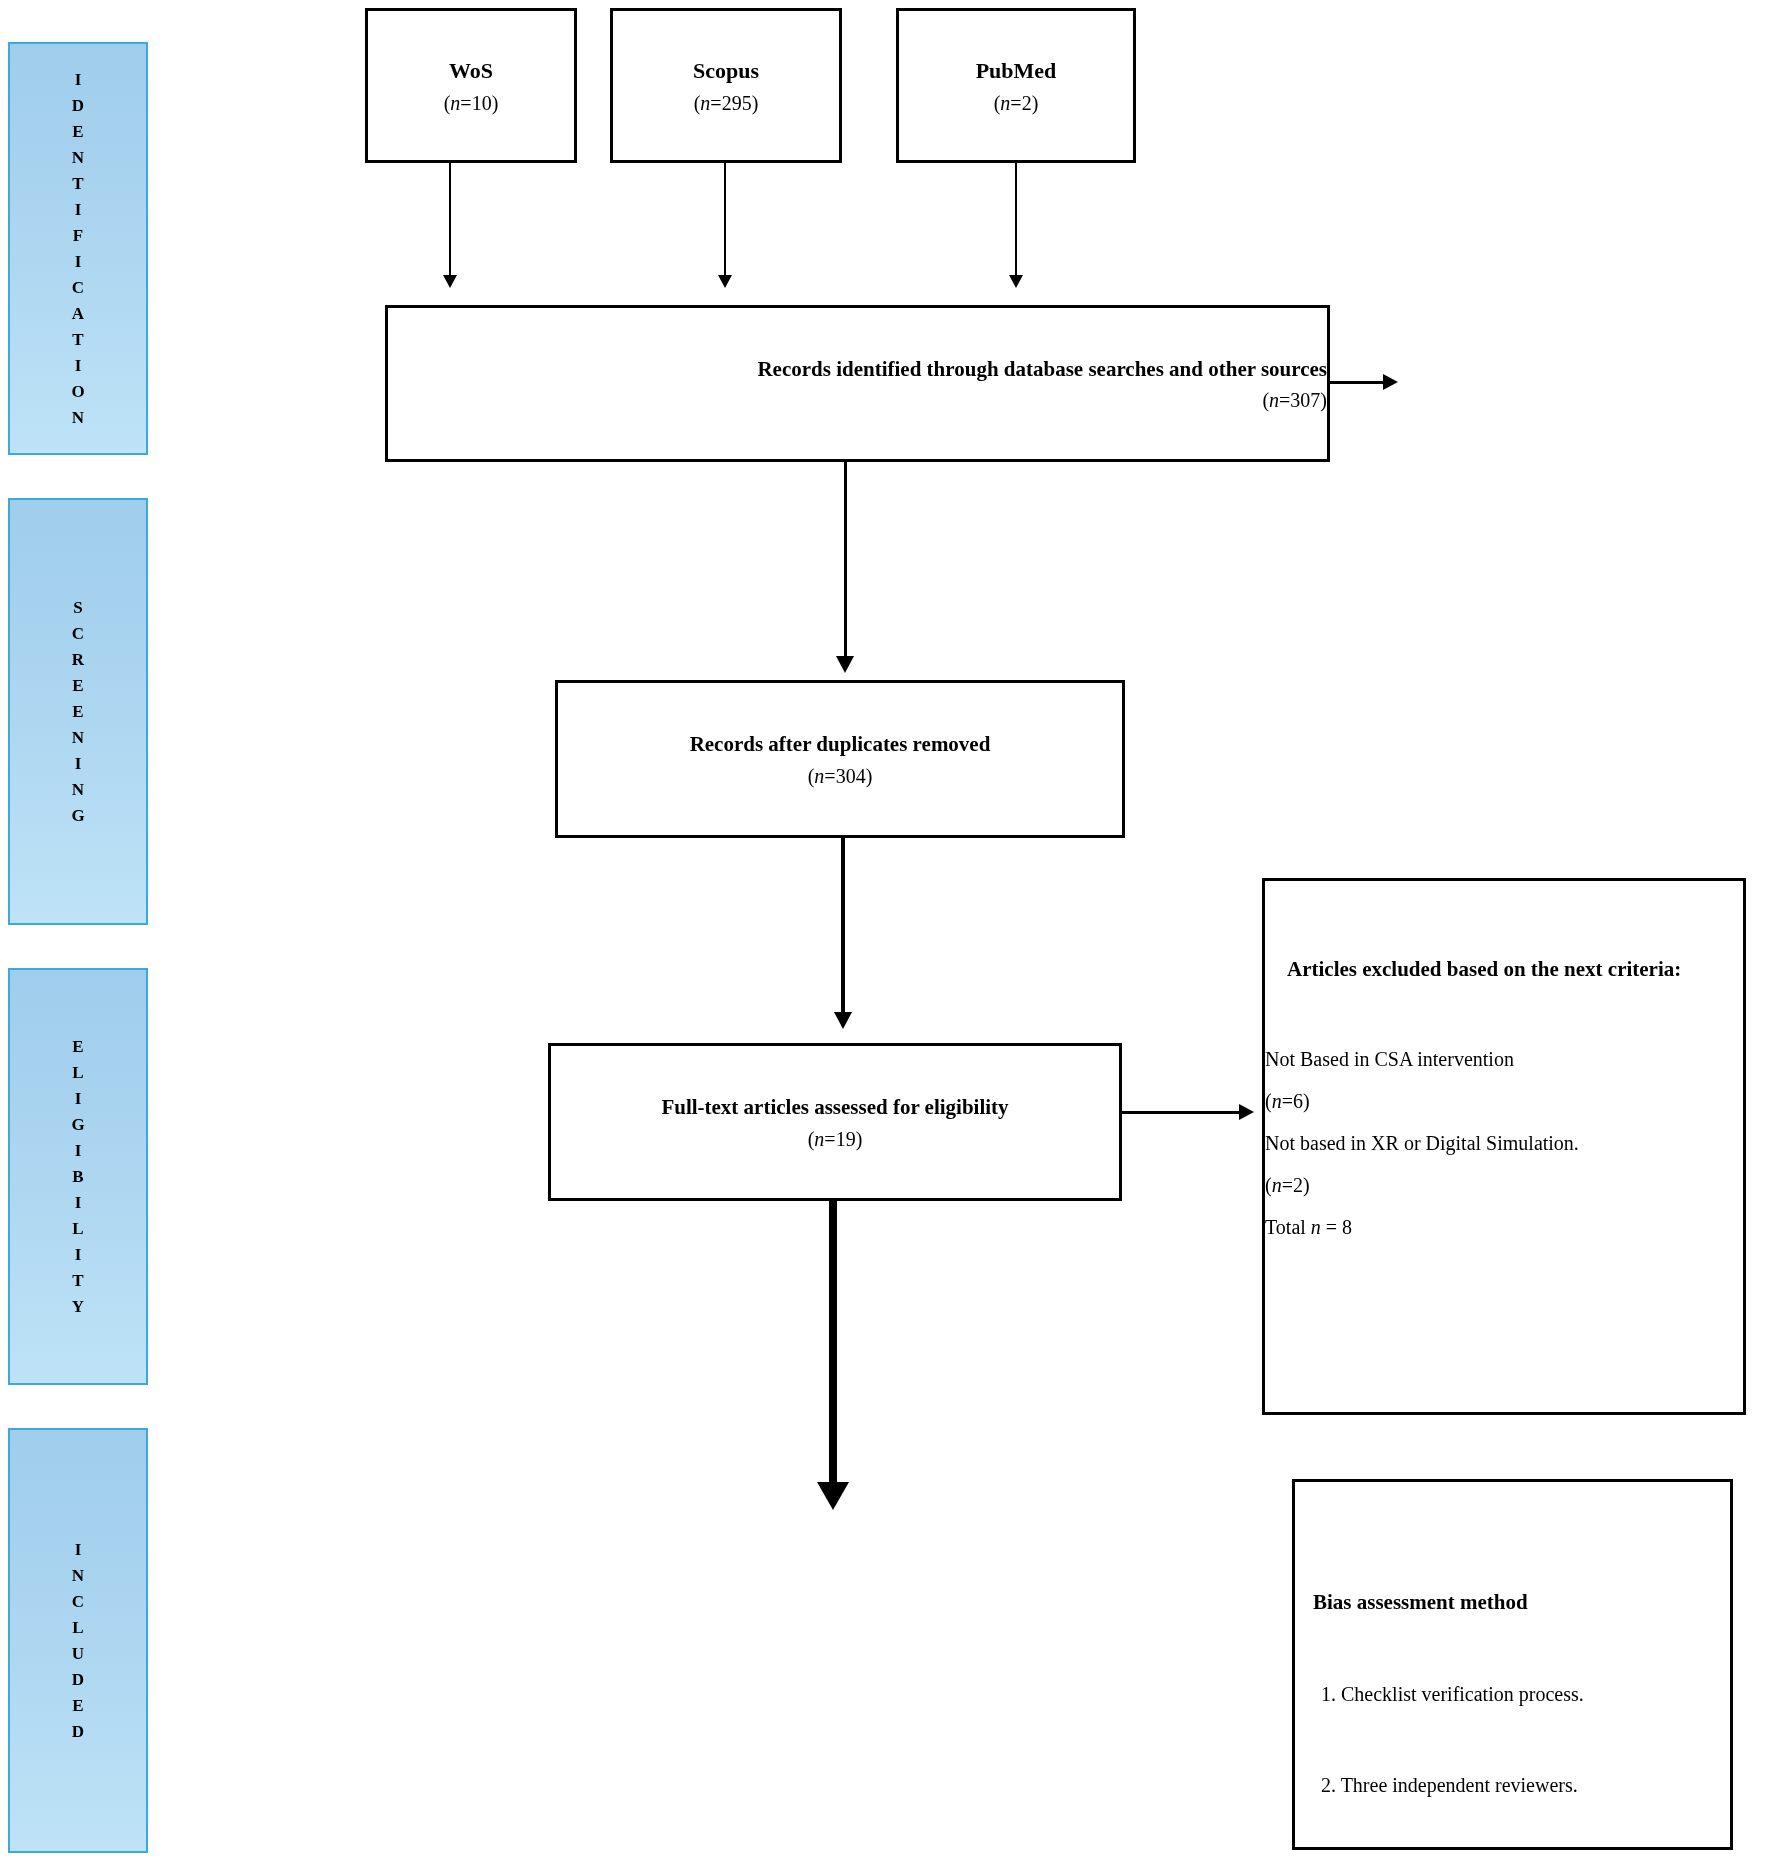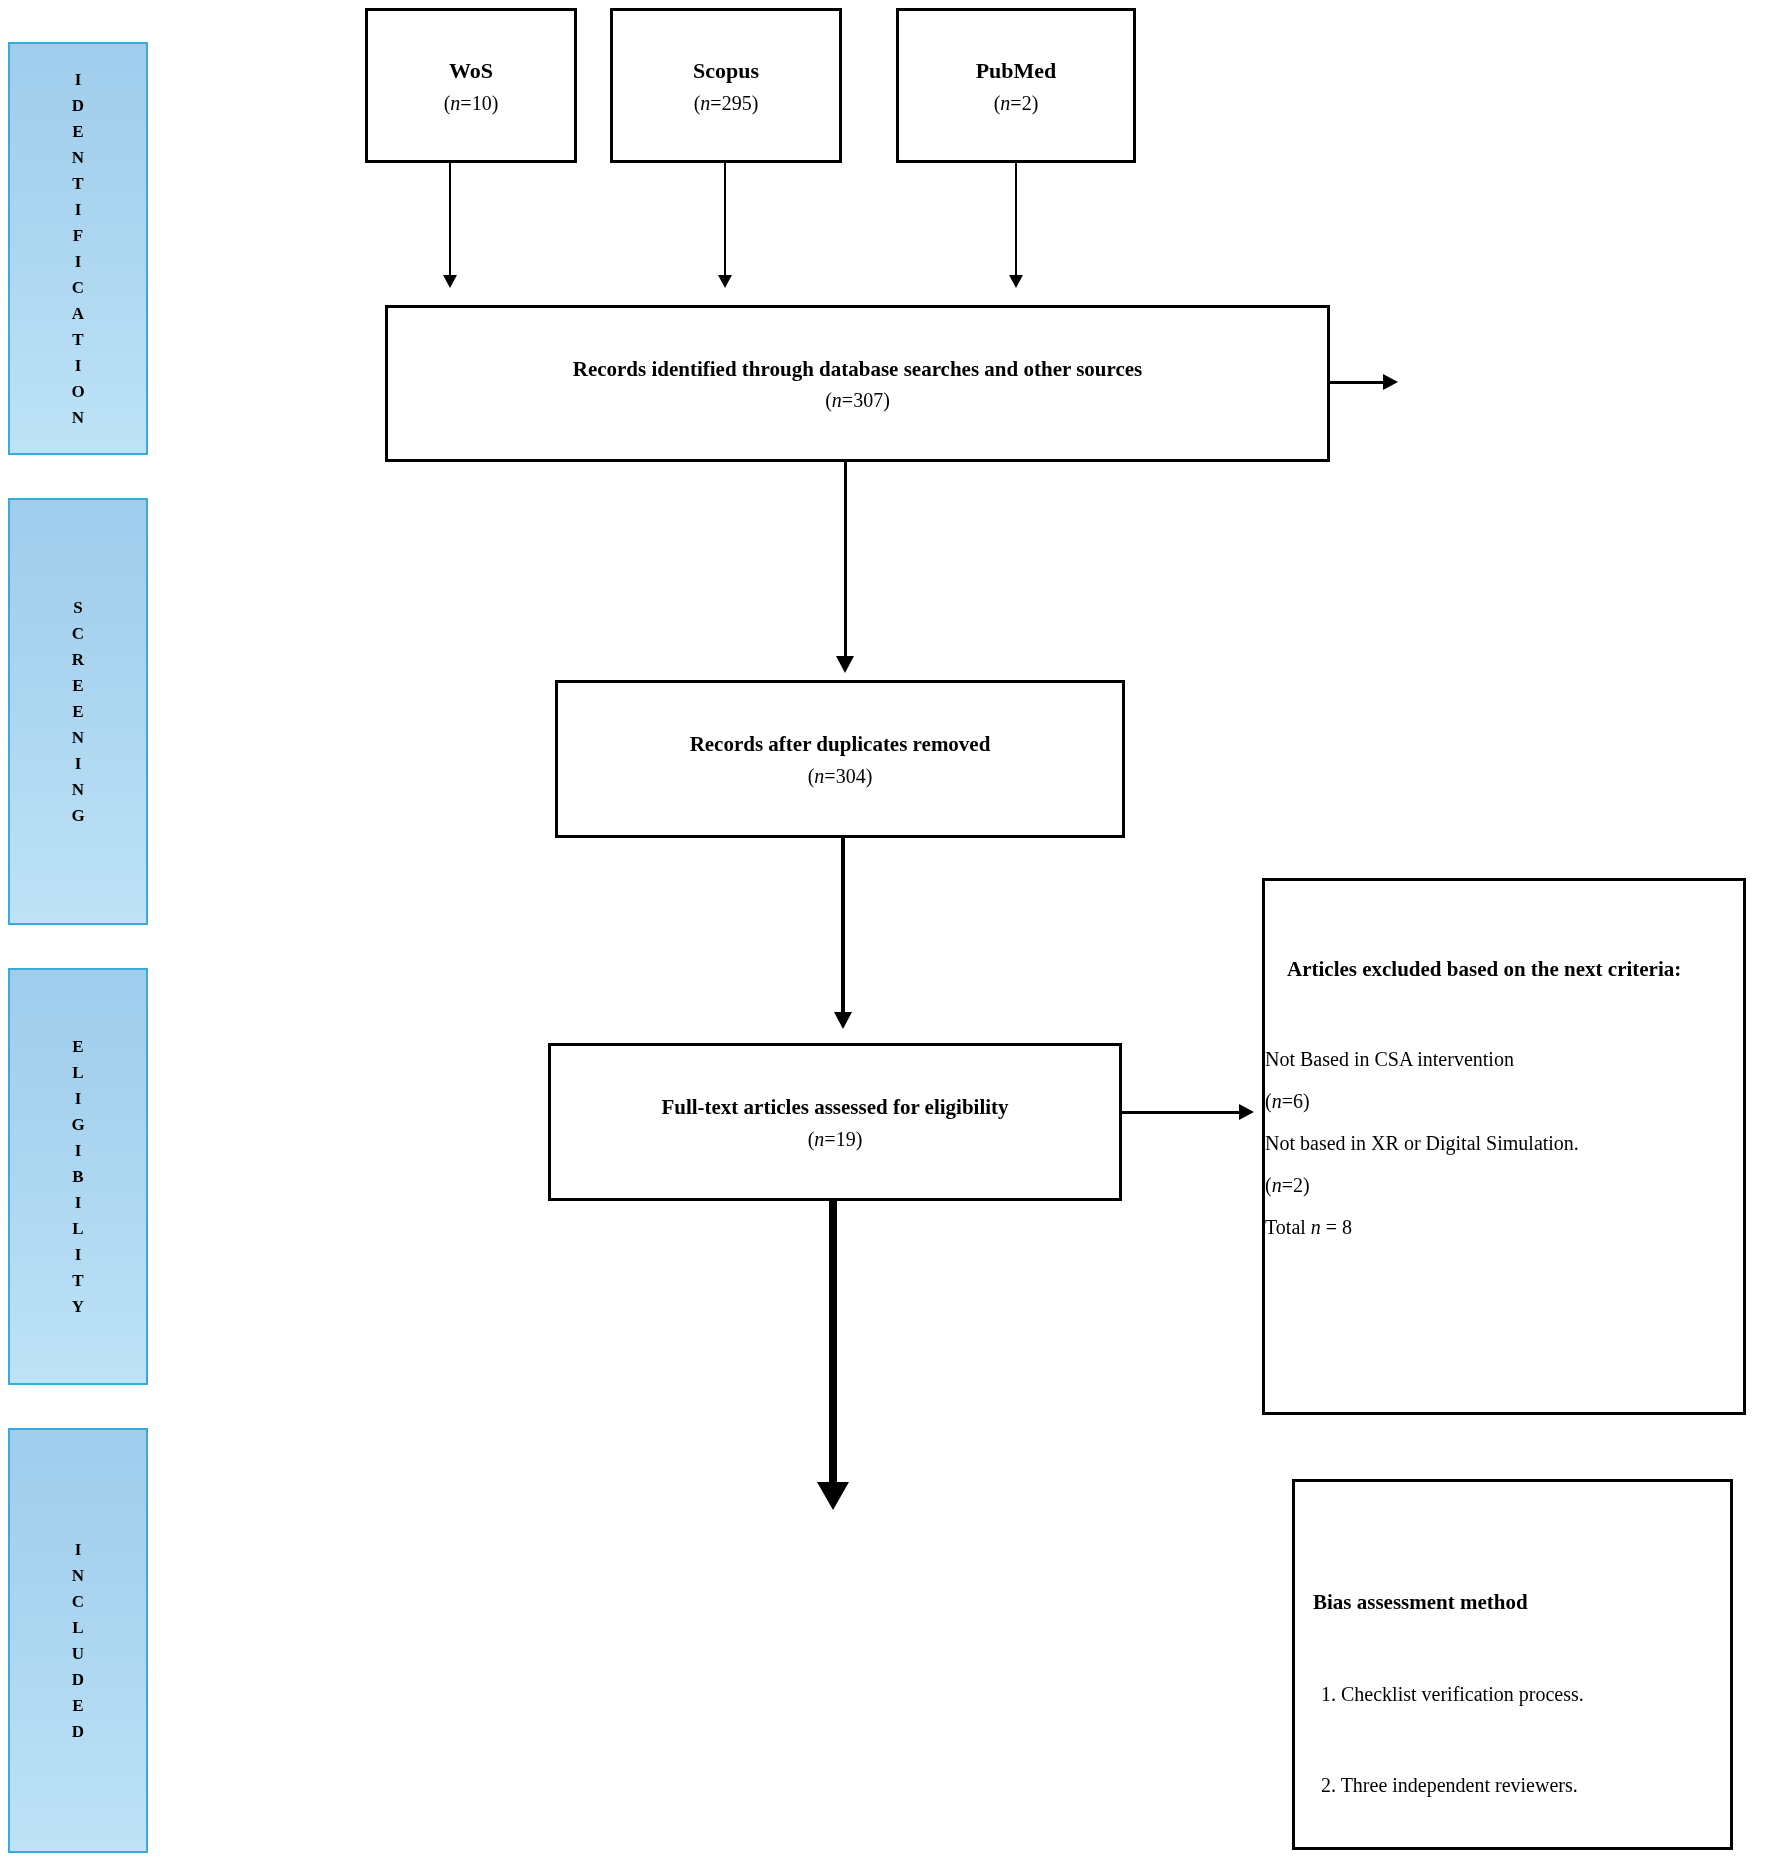--- a/index.html
+++ b/index.html
@@ -130,21 +130,21 @@
     <div class="nline"><span>(</span><i>n</i><span>=2)</span></div>
   </div>
 
   <div class="shaft-v" style="left:449px;top:163px;width:2px;height:112px;"></div>
   <div class="head down-sm" style="left:443px;top:275px;"></div>
   <div class="shaft-v" style="left:724px;top:163px;width:2px;height:112px;"></div>
   <div class="head down-sm" style="left:718px;top:275px;"></div>
   <div class="shaft-v" style="left:1015px;top:163px;width:2px;height:112px;"></div>
   <div class="head down-sm" style="left:1009px;top:275px;"></div>
 
-  <div class="node" style="left:385px;top:305px;width:945px;height:157px;">
+  <div class="node" style="left:385px;top:305px;width:945px;height:157px;align-items:flex-end;">
     <div class="title">Records identified through database searches and other sources</div>
     <div class="nline"><span>(</span><i>n</i><span>=307)</span></div>
   </div>
 
   <div class="shaft-h" style="left:1330px;top:381px;width:54px;height:3px;"></div>
   <div class="head right-md" style="left:1383px;top:374px;"></div>
 
 
   <div class="shaft-v" style="left:844px;top:462px;width:3px;height:194px;"></div>
   <div class="head down-md" style="left:836px;top:656px;"></div>

